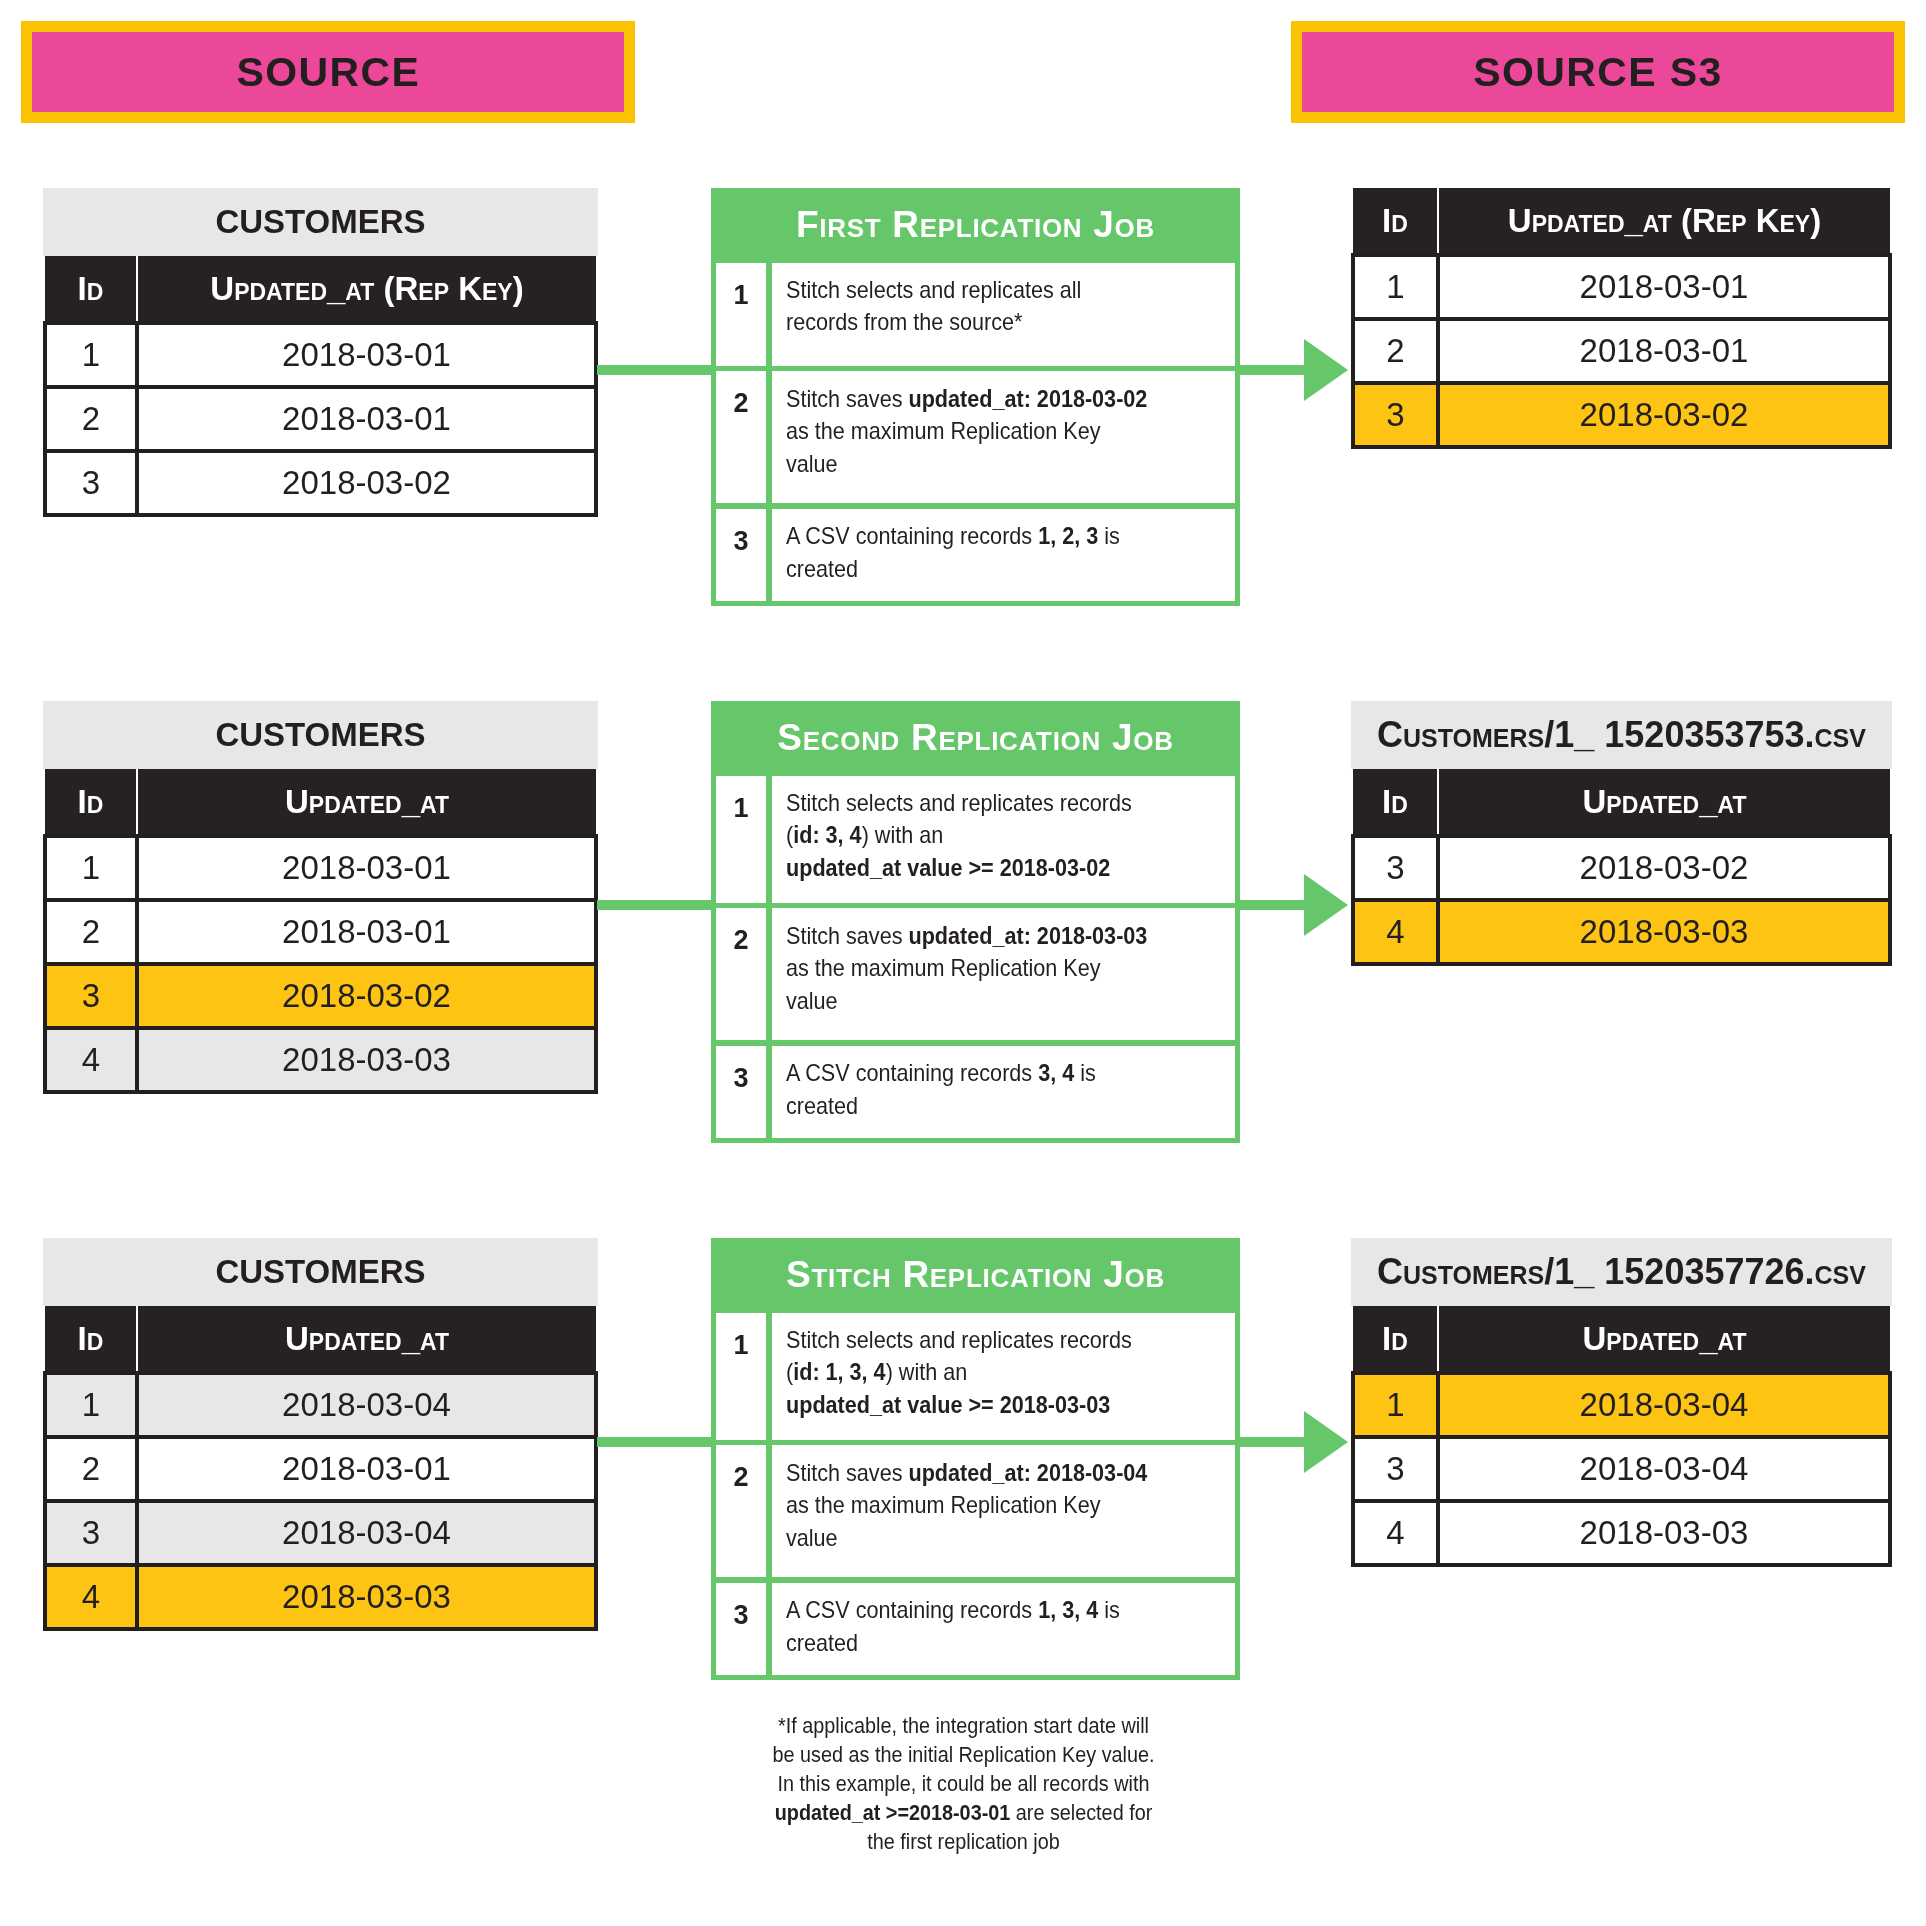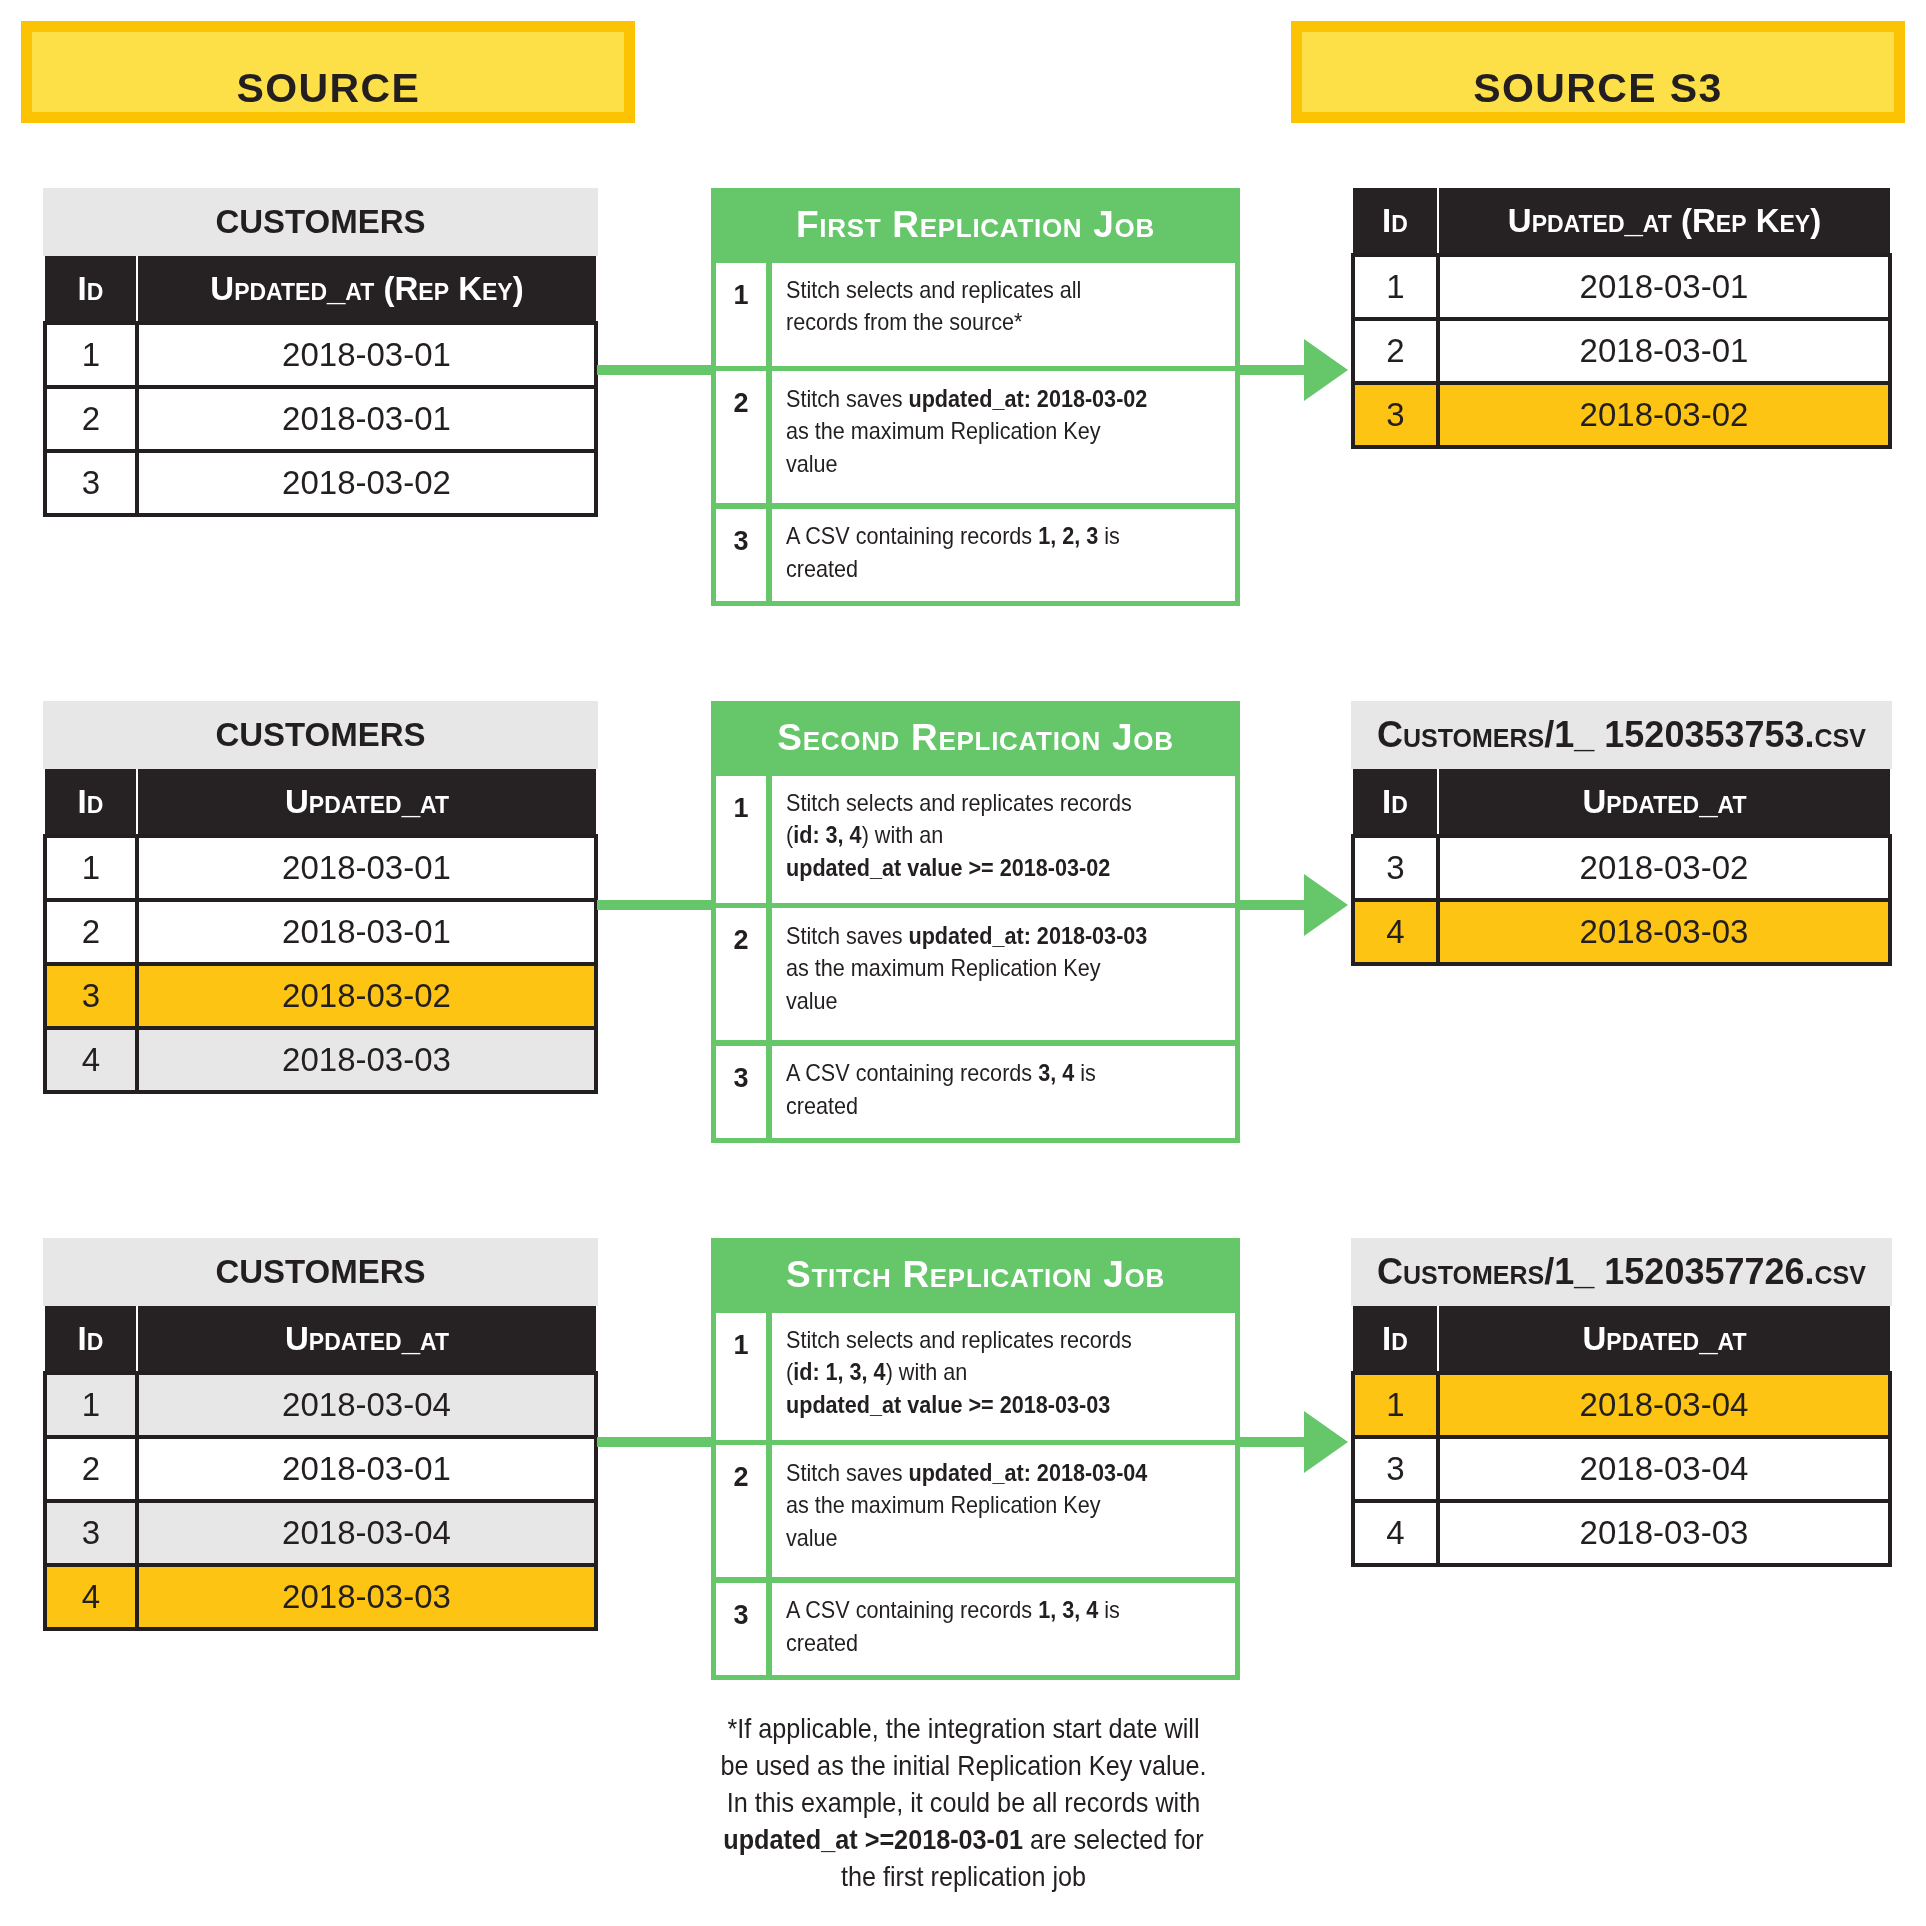--- a/index.html
+++ b/index.html
@@ -1,21 +1,21 @@
 <!DOCTYPE html>
 <html style="font-size:11.4px"><head>
 <meta charset="utf-8">
 <style>
   html,body{margin:0;padding:0;background:#ffffff;}
   #sheet{position:relative;width:1926px;height:1926px;background:#ffffff;
          font-family:"Liberation Sans",sans-serif;color:#231f20;overflow:hidden;}
 
   
-  .label-box{position:absolute;top:21.3px;height:80px;border:11.4px solid #fcc303;background:#fde047;
-             display:flex;align-items:flex-end;justify-content:center;
+  .label-box{position:absolute;top:21.3px;height:80px;border:11.4px solid #fcc303;background:#ec4899;
+             display:flex;align-items:center;justify-content:center;
              font-size:41px;font-weight:bold;letter-spacing:1.4px;}
   #source-box{left:21.3px;width:592px;}
   #s3-box{left:1291px;width:592px;}
 
   
   .tbl{position:absolute;}
   .tbl-title{height:68px;background:#e8e7e7;display:flex;align-items:center;justify-content:center;
              font-size:33px;font-weight:bold;}
   .tbl-title.sc{font-variant:small-caps;font-size:36px;}
   table{border-collapse:collapse;width:100%;table-layout:fixed;}
@@ -39,21 +39,21 @@
   .b{font-weight:bold;}
   .h145{height:103px;}.h178{height:127px;}.h185{height:132px;}.h130{height:92px;}
 
   
   .arrow-line{position:absolute;height:10px;background:#65c76a;z-index:1;}
   .arrow-head{position:absolute;width:0;height:0;border-top:31px solid transparent;
               border-bottom:31px solid transparent;border-left:44px solid #65c76a;z-index:1;}
 
   
   #footnote{position:absolute;left:633px;top:1711px;width:661px;text-align:center;
-            font-size:28px;line-height:1.32;}
+            font-size:22px;line-height:1.32;}
   .cond-c{transform:scaleX(0.9);transform-origin:center top;display:block;}
 </style>
 </head>
 <body>
 
 <div id="sheet">
 
   <div class="label-box" id="source-box">
     <span>SOURCE</span>
   </div>

